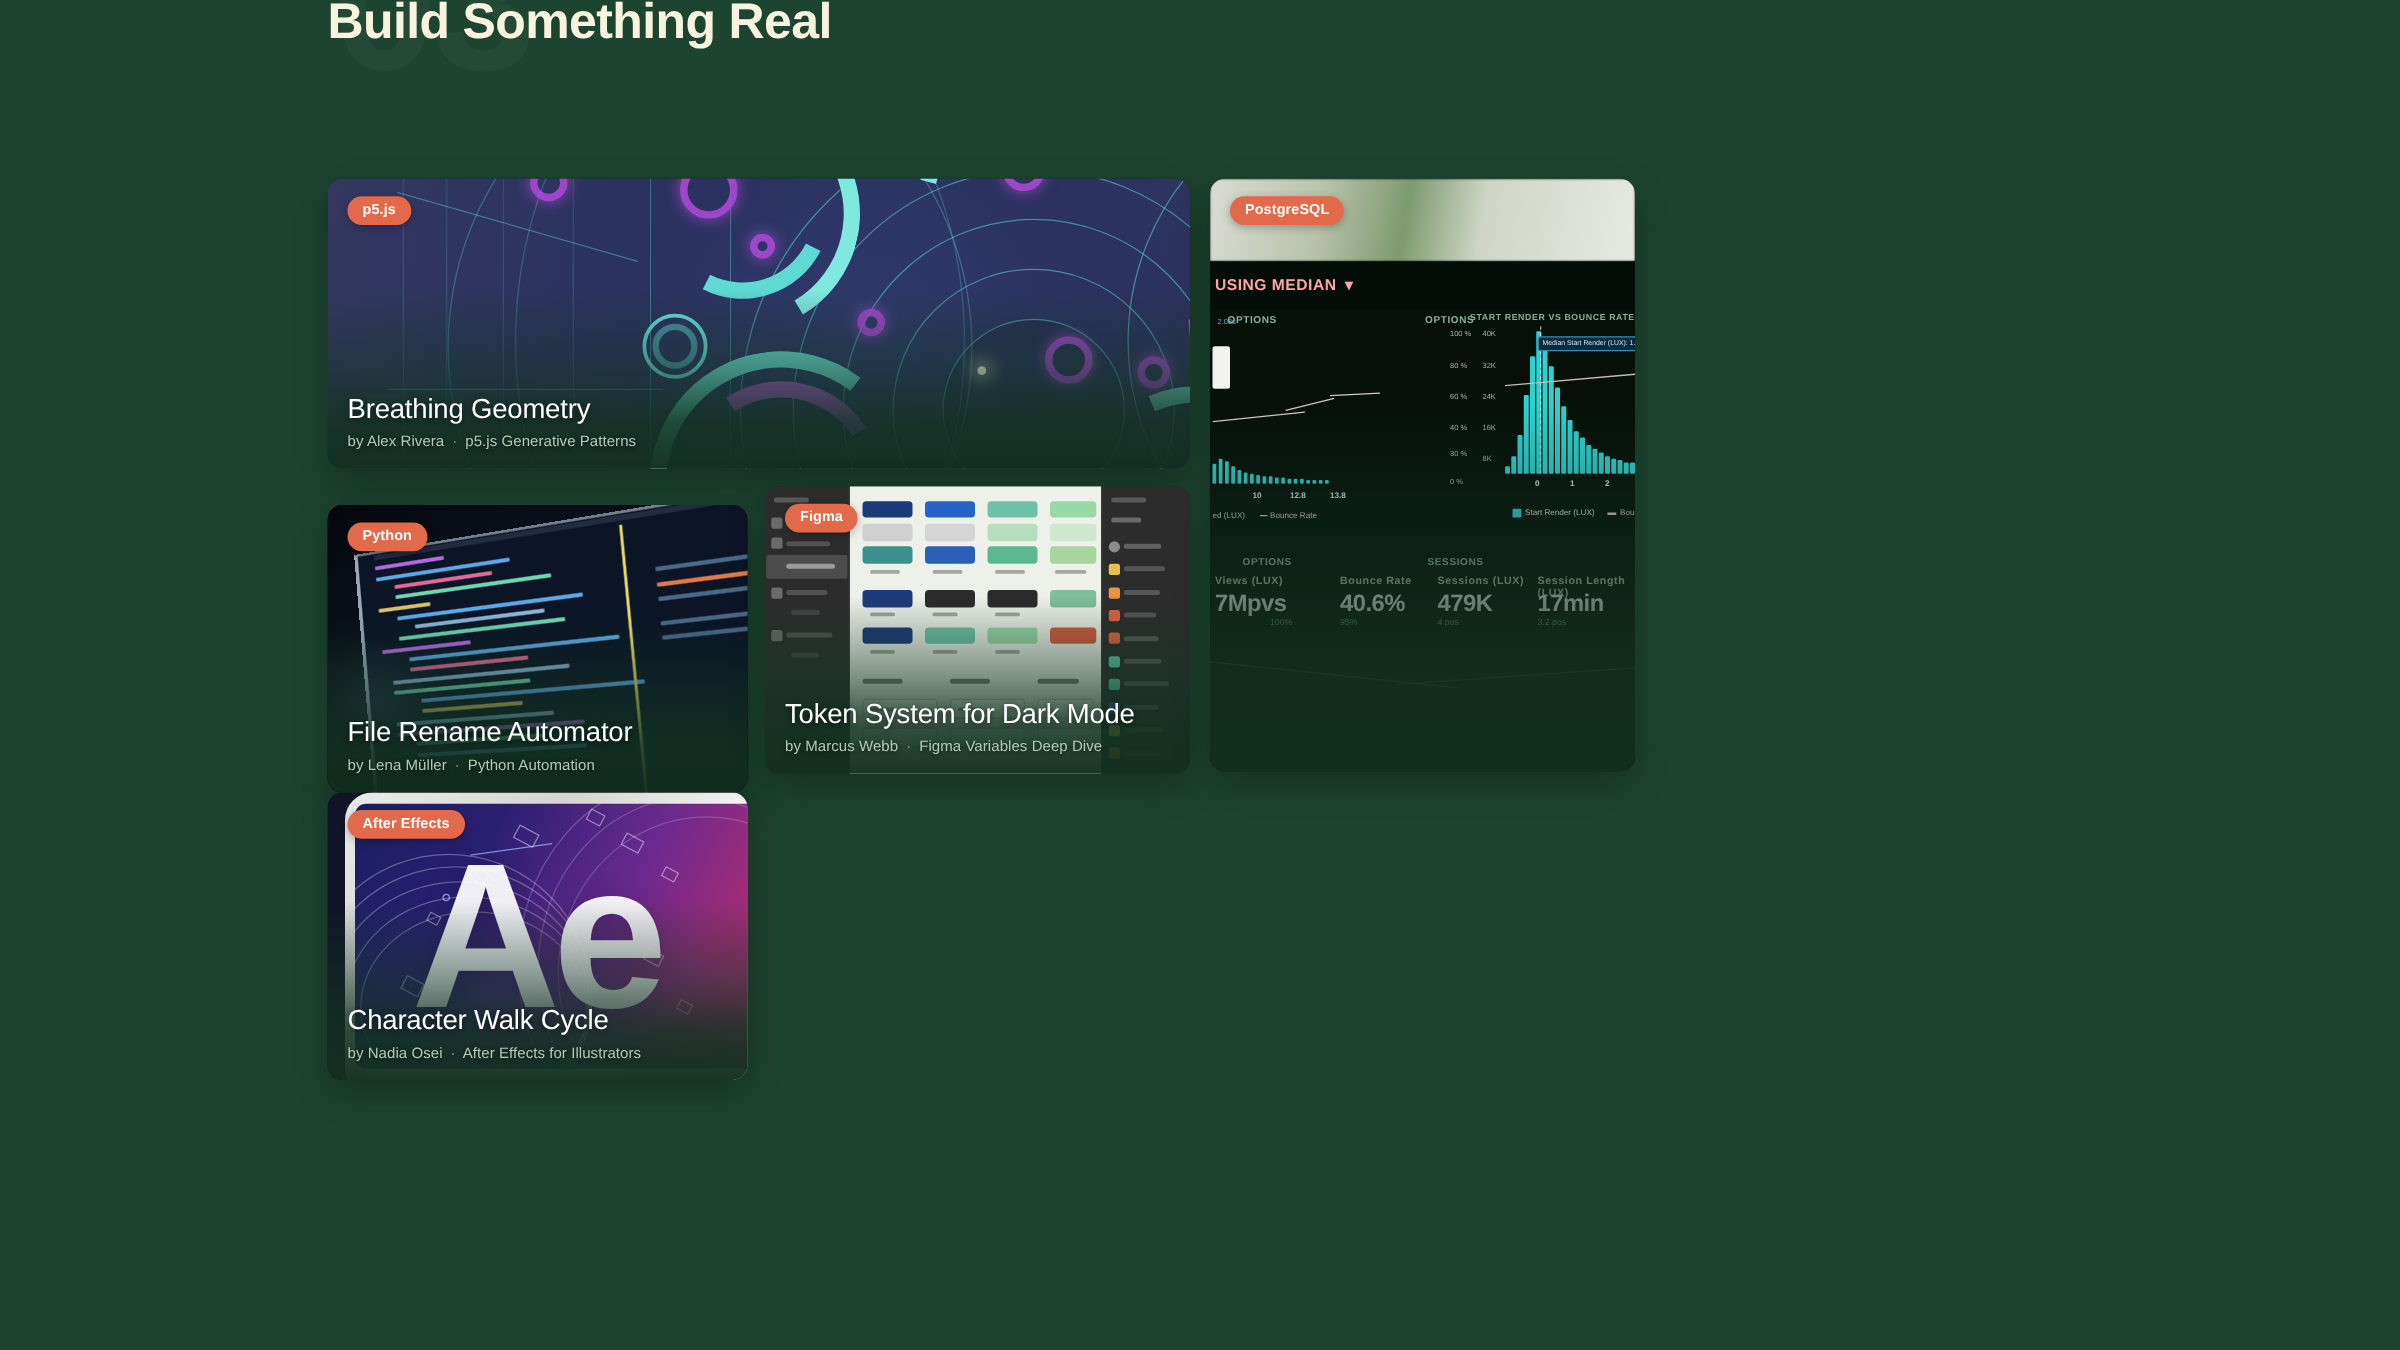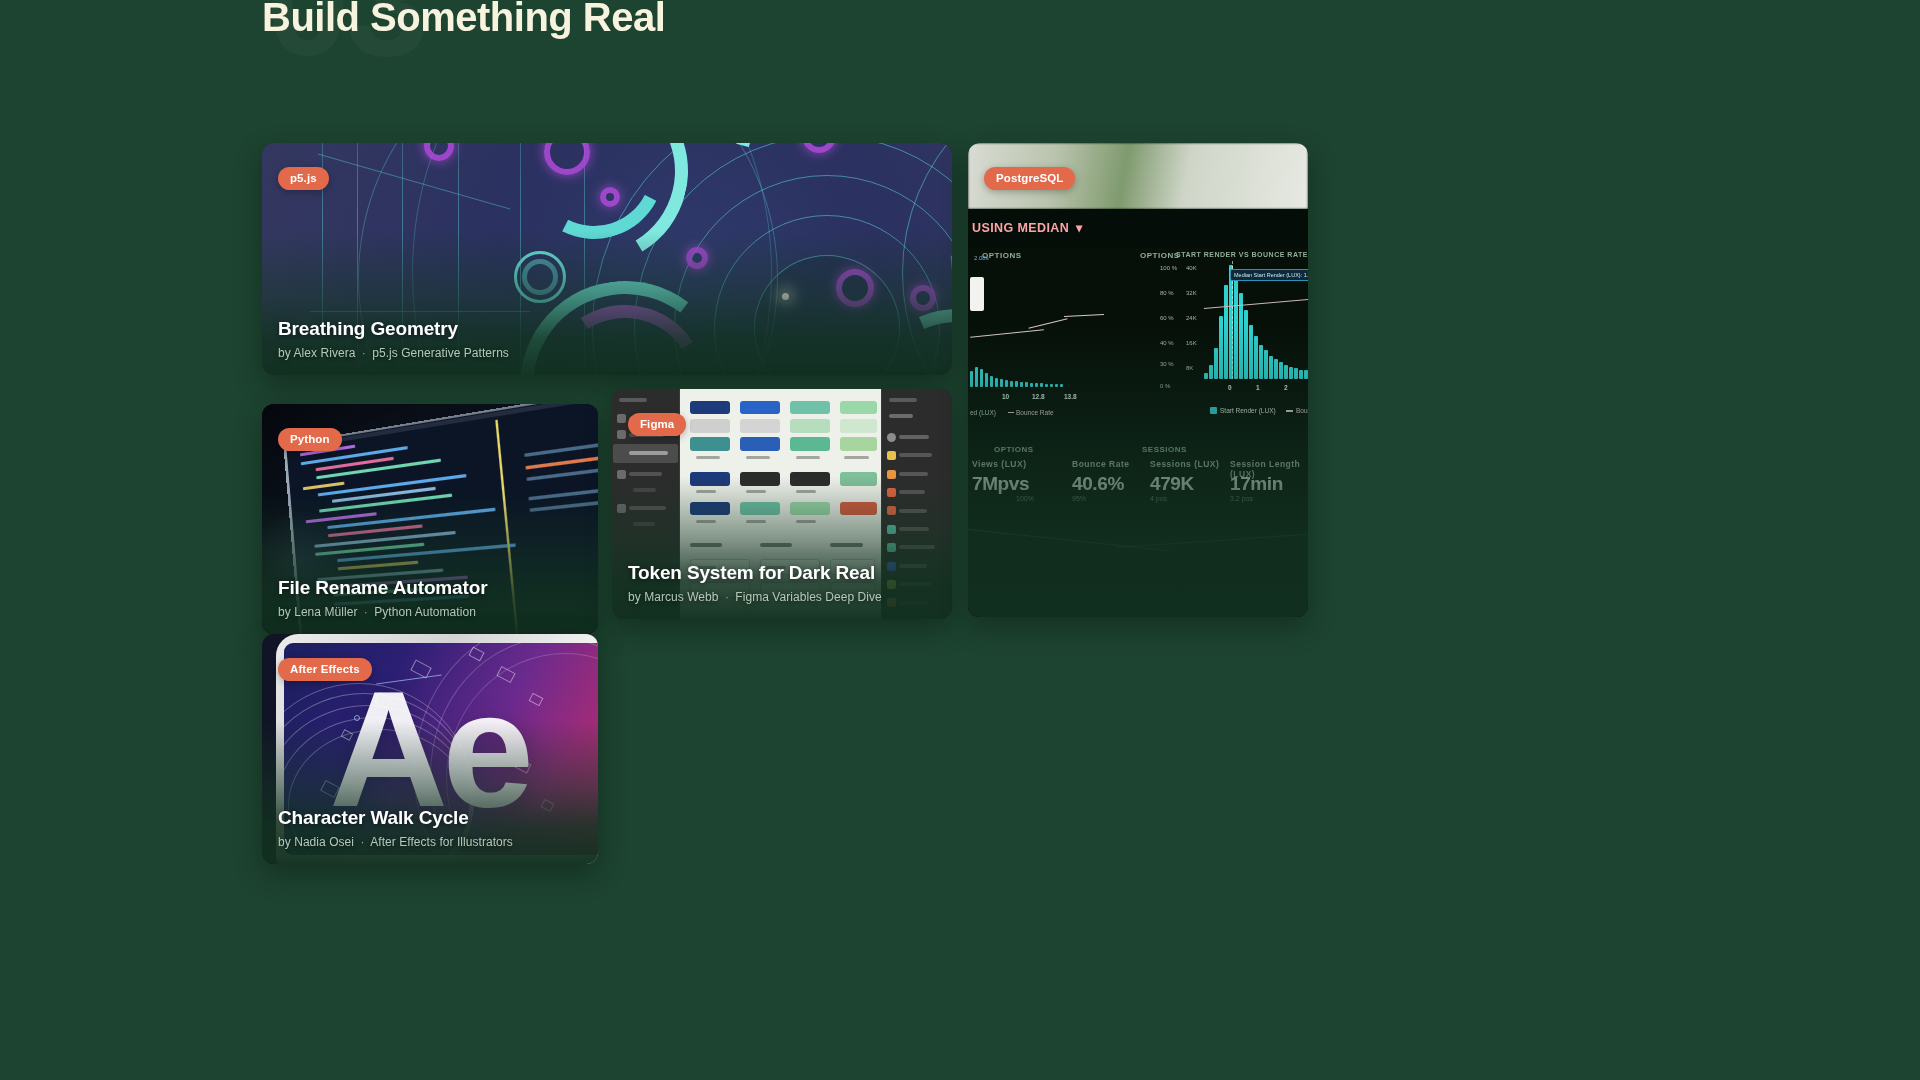--- a/index.html
+++ b/index.html
@@ -78,38 +78,38 @@
     height:62%;
     background:linear-gradient(to top,
         rgba(17,48,31,0.97) 0%,
         rgba(18,50,33,0.86) 26%,
         rgba(20,54,36,0.50) 55%,
         rgba(22,58,38,0.0) 100%);
     pointer-events:none;
   }
   .badge{
     position:absolute;
-    left:16px; top:24px;
+    left:16px; top:14px;
     background:#e2694a;
     color:#fff;
     font-size:11.5px;
     font-weight:700;
     padding:5px 12px 6px;
     border-radius:999px;
     letter-spacing:0.1px;
     white-space:nowrap;
     box-shadow:0 2px 7px rgba(0,0,0,0.28);
   }
   .meta{
     position:absolute;
     left:16px; right:16px; bottom:15px;
   }
   .c-title{
-    font-size:19px;
-    font-weight:700;
+    font-size:22px;
+    font-weight:400;
     color:#ffffff;
     letter-spacing:-0.15px;
     text-shadow:0 1px 5px rgba(0,0,0,0.55);
     margin-bottom:6px;
   }
   .c-by{
     font-size:12px;
     color:#b4c9b7;
     text-shadow:0 1px 4px rgba(0,0,0,0.5);
     letter-spacing:0.05px;
@@ -524,21 +524,21 @@
             <div class="fline" style="left:24%;top:84%;width:46%;background:rgba(255,255,255,0.20);"></div>
             <div class="fdot" style="left:8%;top:91%;background:#e8963f;"></div>
             <div class="fline" style="left:24%;top:92%;width:42%;background:rgba(255,255,255,0.20);"></div>
           </div>
 
         </div>
         <div class="scrim"></div>
       </div>
       <div class="badge">Figma</div>
       <div class="meta">
-        <div class="c-title">Token System for Dark Real</div>
+        <div class="c-title">Token System for Dark Mode</div>
         <div class="c-by">
           <span>by</span>
           <span>Marcus Webb</span>
           <span class="dot">·</span>
           <span>Figma Variables Deep Dive</span>
         </div>
       </div>
     </div>
 
   </div>

